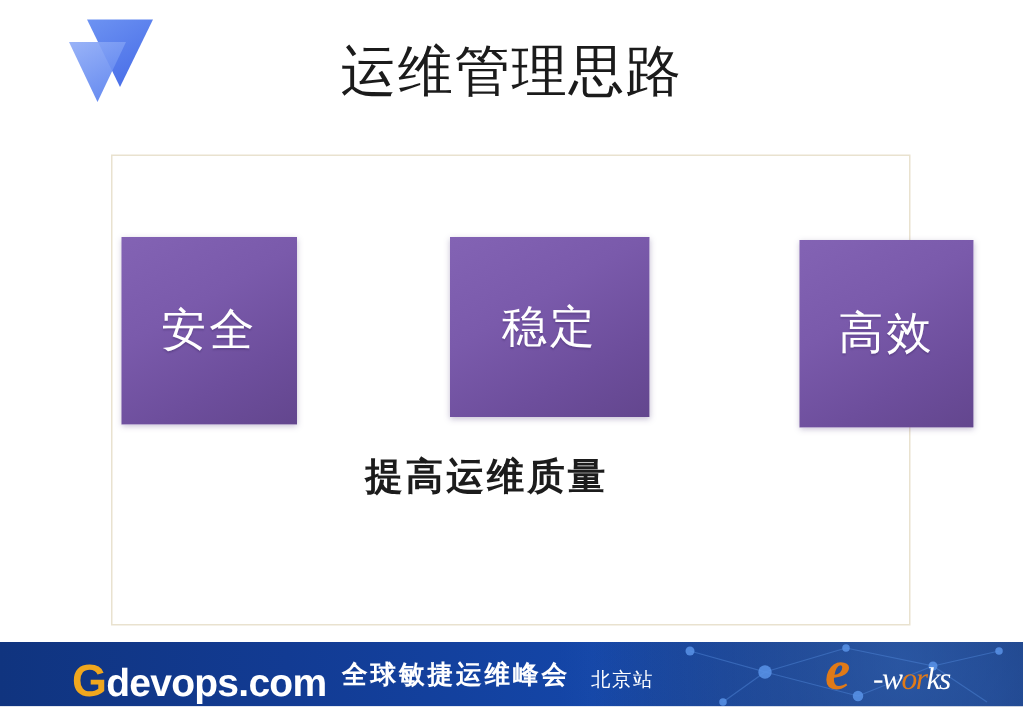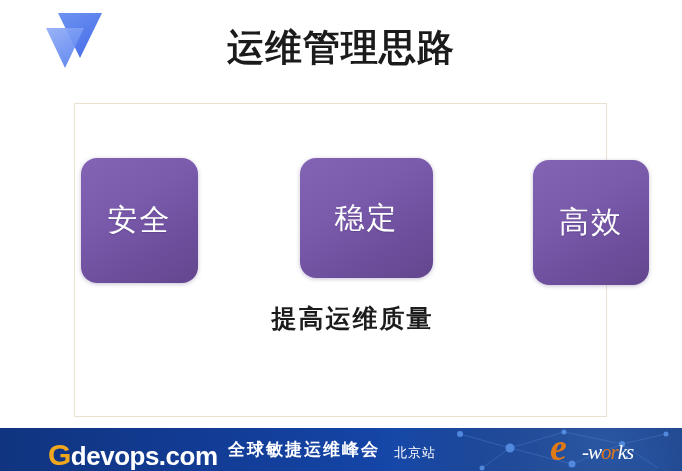--- a/index.html
+++ b/index.html
@@ -30,21 +30,21 @@
 
   
   #slide-title {
     position: absolute;
     left: 0;
     top: 23px;
     width: 682px;
     text-align: center;
     font-size: 37px;
     line-height: 50px;
-    font-weight: 700;
+    font-weight: 400;
     color: #1b1b1b;
     letter-spacing: 1px;
     font-family: "Liberation Sans", "DejaVu Sans", sans-serif;
   }
 
   
   #content-frame {
     position: absolute;
     left: 74px;
     top: 103px;
@@ -62,30 +62,29 @@
     align-items: center;
     justify-content: center;
     color: #ffffff;
     font-size: 30px;
     font-weight: 500;
     letter-spacing: 2px;
     background: linear-gradient(150deg, #8363b4 0%, #7a5aab 38%, #6d4e9c 72%, #63468e 100%);
     box-shadow: 0 1px 4px rgba(90,70,130,0.35);
     font-family: "Liberation Sans", "DejaVu Sans", sans-serif;
     text-shadow: 0 1px 1px rgba(60,40,95,0.30);
-    border-radius: 16px;
   }
   #pillar-0 { left: 81px;  top: 158px; width: 117px; height: 125px; }
   #pillar-1 { left: 300px; top: 158px; width: 133px; height: 120px; }
   #pillar-2 { left: 513px; top: 160px; width: 116px; height: 125px; margin-left: 20px; }
 
   
   #goal-lines {
     position: absolute;
-    left: 86px;
+    left: 58px;
     top: 294px;
     width: 533px;
     text-align: center;
   }
   .goal-line {
     font-size: 25px;
     line-height: 48px;
     font-weight: 600;
     color: #1c1c1c;
     letter-spacing: 2px;

